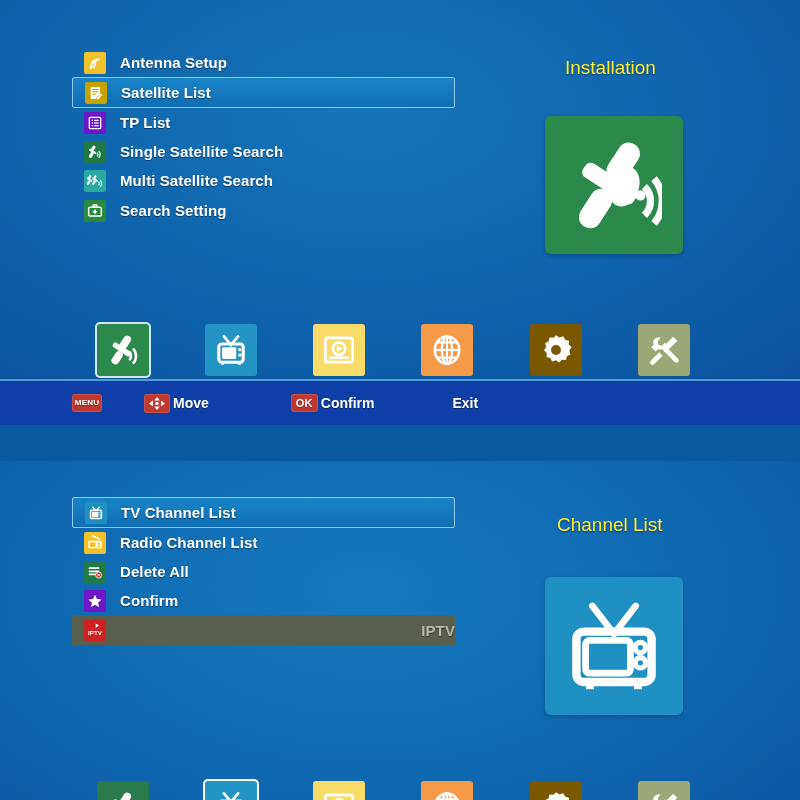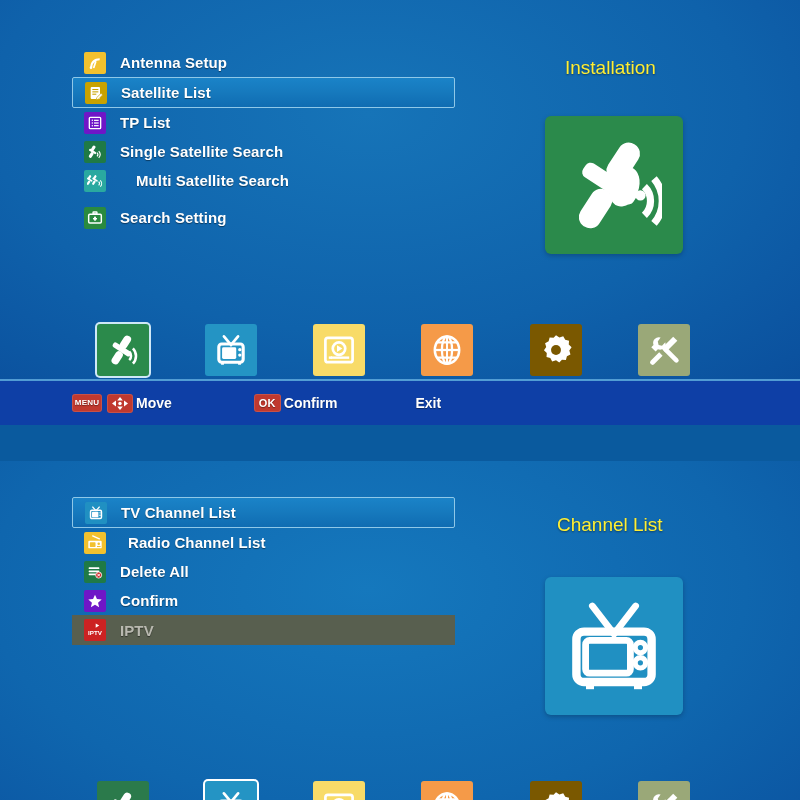--- a/index.html
+++ b/index.html
@@ -27,21 +27,21 @@
   .statusbar {
     position: absolute; left: 0; top: 381px; width: 800px; height: 44px;
     background: #0e3fa6;
     display: flex; align-items: center;
   }
   .status-item {
     display: flex; align-items: center; gap: 3px;
     color: #ffffff; font-size: 14px; font-weight: bold;
     text-shadow: 0 1px 1px rgba(0,0,0,.4);
   }
-  .status-item.move  { margin-left: 67px; padding-left: 40px; }
+  .status-item.move  { margin-left: 104px; padding-left: 40px; }
   .status-item.confirm { margin-left: 82px; }
   .status-item.exit  { margin-left: 78px; align-items: center; }
 
   .keybadge {
     background: #c0392f; border-radius: 3px;
     display:flex; align-items:center; justify-content:center;
     color:#fff; font-weight:bold; line-height:1;
     box-shadow: inset 0 0 0 1px rgba(255,255,255,.12);
   }
   .keybadge.dpad { width: 26px; height: 19px; }
@@ -178,21 +178,21 @@
             <svg width="16" height="16" viewBox="0 0 24 24">
               <rect x="7" y="2" width="4.6" height="9" rx="2" fill="#ffffff" transform="rotate(32 9.3 6.5)"></rect>
               <rect x="4" y="12" width="4.6" height="9" rx="2" fill="#ffffff" transform="rotate(32 6.3 16.5)"></rect>
               <rect x="2.5" y="9.5" width="12" height="3.4" rx="1.2" fill="#ffffff" transform="rotate(32 8.5 11.2)"></rect>
               <path d="M15 13 a4 4 0 0 1 0 5.6" stroke="#ffffff" stroke-width="1.7" fill="none"></path>
               <path d="M17.6 10.8 a7.5 7.5 0 0 1 0 10" stroke="#ffffff" stroke-width="1.7" fill="none"></path>
             </svg>
           </span>
           <span class="menu-label">Single Satellite Search</span>
         </div>
-        <div class="menu-row" style="margin-bottom: 8px; gap: 16px;">
+        <div class="menu-row" style="margin-bottom: 1px;">
           <span class="mi" style="background: rgb(42, 169, 160);">
             <svg width="16" height="16" viewBox="0 0 24 24">
               <rect x="2" y="3" width="3.4" height="7" rx="1.6" fill="#ffffff" transform="rotate(32 3.7 6.5)"></rect>
               <rect x="0.6" y="11" width="3.4" height="7" rx="1.6" fill="#ffffff" transform="rotate(32 2.3 14.5)"></rect>
               <rect x="-0.4" y="8.6" width="9" height="2.6" rx="1" fill="#ffffff" transform="rotate(32 4 9.9)"></rect>
               <rect x="10" y="3" width="3.4" height="7" rx="1.6" fill="#ffffff" transform="rotate(32 11.7 6.5)"></rect>
               <rect x="8.6" y="11" width="3.4" height="7" rx="1.6" fill="#ffffff" transform="rotate(32 10.3 14.5)"></rect>
               <rect x="7.6" y="8.6" width="9" height="2.6" rx="1" fill="#ffffff" transform="rotate(32 12 9.9)"></rect>
               <path d="M17.5 13 a4 4 0 0 1 0 5.6" stroke="#ffffff" stroke-width="1.6" fill="none"></path>
               <path d="M20 11 a7 7 0 0 1 0 9.6" stroke="#ffffff" stroke-width="1.6" fill="none"></path>
@@ -317,21 +317,21 @@
             <svg width="16" height="16" viewBox="0 0 24 24">
               <path d="M7 3 L12 8.6 L17 3" stroke="#ffffff" stroke-width="1.7" fill="none" stroke-linecap="round"></path>
               <rect x="3.8" y="8" width="16.4" height="12.4" rx="2" fill="none" stroke="#ffffff" stroke-width="2.2"></rect>
               <rect x="6" y="10.2" width="9.6" height="8" rx="1" fill="#ffffff"></rect>
               <circle cx="18" cy="11.8" r="1.1" fill="#ffffff"></circle>
               <circle cx="18" cy="15.4" r="1.1" fill="#ffffff"></circle>
             </svg>
           </span>
           <span class="menu-label">TV Channel List</span>
         </div>
-        <div class="menu-row" style="margin-bottom: 0px; gap: 8px;">
+        <div class="menu-row" style="margin-bottom: 0px;">
           <span class="mi" style="background: rgb(242, 193, 46);">
             <svg width="16" height="16" viewBox="0 0 24 24">
               <rect x="2" y="8.5" width="20" height="11.5" rx="1.8" fill="#ffffff"></rect>
               <rect x="4.2" y="11" width="8.6" height="7" rx="1" fill="#f2c12e"></rect>
               <circle cx="17.6" cy="13" r="1.9" fill="#f2c12e"></circle>
               <rect x="15" y="16.4" width="5.4" height="1.7" fill="#f2c12e"></rect>
               <rect x="7" y="2.6" width="13" height="2" rx="1" fill="#ffffff" transform="rotate(24 13.5 3.6)"></rect>
             </svg>
           </span>
           <span class="menu-label">Radio Channel List</span>
@@ -349,21 +349,21 @@
           <span class="menu-label">Delete All</span>
         </div>
         <div class="menu-row" style="margin-bottom: 0px;">
           <span class="mi" style="background: rgb(111, 22, 199);">
             <svg width="16" height="16" viewBox="0 0 24 24">
               <polygon points="12,2.6 14.9,9.1 22,9.8 16.6,14.5 18.2,21.4 12,17.8 5.8,21.4 7.4,14.5 2,9.8 9.1,9.1" fill="#ffffff"></polygon>
             </svg>
           </span>
           <span class="menu-label">Confirm</span>
         </div>
-        <div class="menu-row disabled" style="margin-bottom: 0px;">
+        <div class="menu-row disabled" style="margin-bottom: 0px; justify-content: space-between;">
           <span class="mi" style="background: rgb(204, 34, 34);">
             <svg width="16" height="16" viewBox="0 0 24 24">
               <polygon points="13,2.2 18.4,5.4 13,8.6" fill="#ffffff"></polygon>
               <text x="12" y="19.4" font-family="Liberation Sans, sans-serif" font-size="9.4" font-weight="bold" fill="#ffffff" text-anchor="middle">IPTV</text>
             </svg>
           </span>
           <span class="menu-label">IPTV</span>
         </div>
       </div>
 

